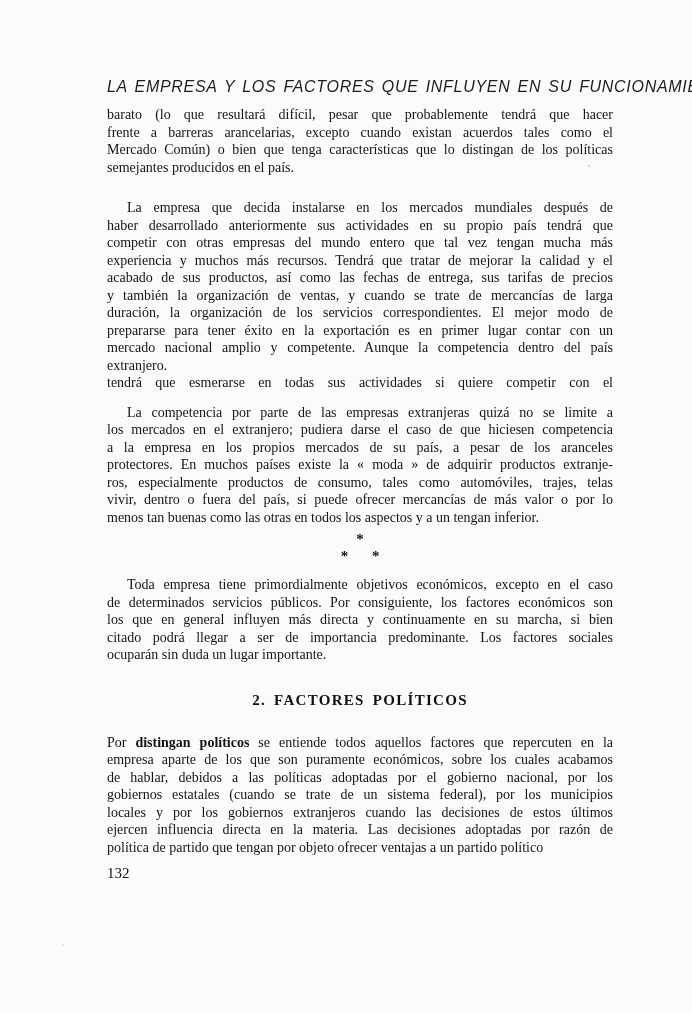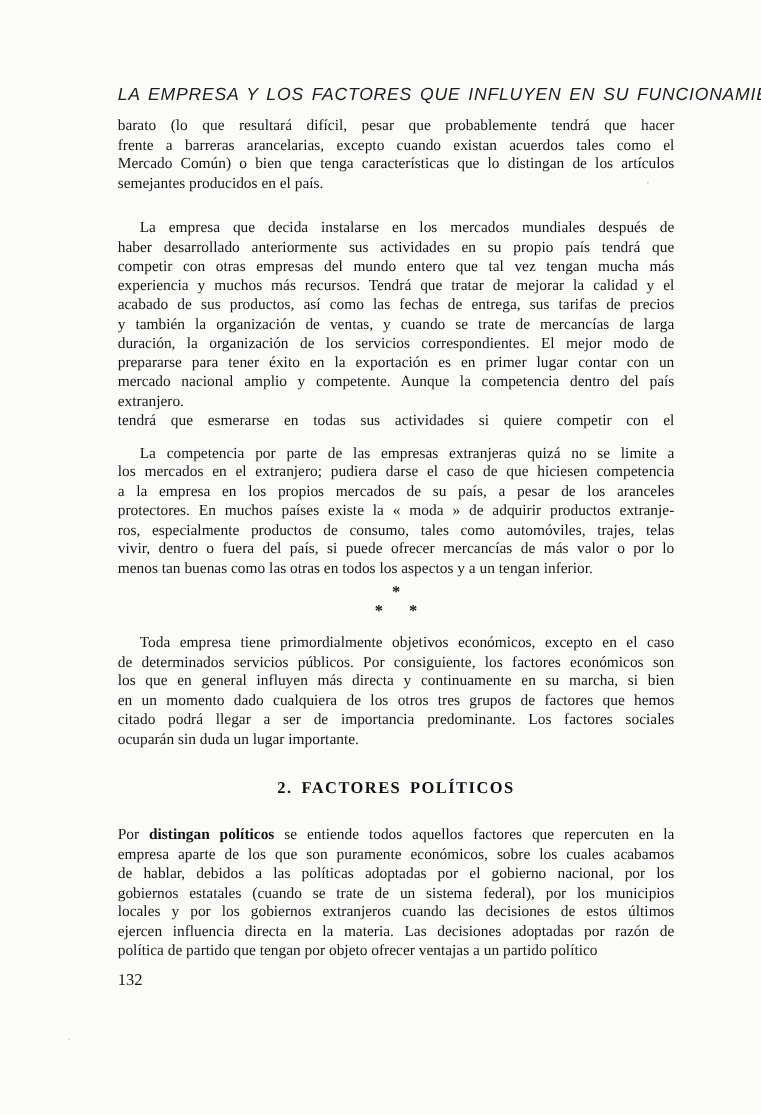--- a/index.html
+++ b/index.html
@@ -70,21 +70,21 @@
   <div class="speck s2"></div>
 
   <div class="content">
     <div class="running-header">LA EMPRESA Y LOS FACTORES QUE INFLUYEN EN SU FUNCIONAMIENTO</div>
 
     <div class="text-block">
 
     <div class="para">
           <div class="line">barato (lo que resultará difícil, pesar que probablemente tendrá que hacer</div>
           <div class="line">frente a barreras arancelarias, excepto cuando existan acuerdos tales como el</div>
-          <div class="line">Mercado Común) o bien que tenga características que lo distingan de los artículos</div>
+          <div class="line">Mercado Común) o bien que tenga características que lo distingan de los políticas</div>
           <div class="line last">semejantes producidos en el país.</div>
         </div>
         <div class="para">
           <div class="line indent">La empresa que decida instalarse en los mercados mundiales después de</div>
           <div class="line">haber desarrollado anteriormente sus actividades en su propio país tendrá que</div>
           <div class="line">competir con otras empresas del mundo entero que tal vez tengan mucha más</div>
           <div class="line">experiencia y muchos más recursos. Tendrá que tratar de mejorar la calidad y el</div>
           <div class="line">acabado de sus productos, así como las fechas de entrega, sus tarifas de precios</div>
           <div class="line">y también la organización de ventas, y cuando se trate de mercancías de larga</div>
           <div class="line">duración, la organización de los servicios correspondientes. El mejor modo de</div>
@@ -103,21 +103,20 @@
           <div class="line last">menos tan buenas como las otras en todos los aspectos y a un tengan inferior.</div>
         </div>
         <div class="asterism">
           <div class="asterism-row">*</div>
           <div class="asterism-row pair">* *</div>
         </div>
         <div class="para">
           <div class="line indent">Toda empresa tiene primordialmente objetivos económicos, excepto en el caso</div>
           <div class="line">de determinados servicios públicos. Por consiguiente, los factores económicos son</div>
           <div class="line">los que en general influyen más directa y continuamente en su marcha, si bien</div>
-          <div class="line">en un momento dado cualquiera de los otros tres grupos de factores que hemos</div>
           <div class="line">citado podrá llegar a ser de importancia predominante. Los factores sociales</div>
           <div class="line last">ocuparán sin duda un lugar importante.</div>
         </div>
         <div class="section-heading">2. FACTORES POLÍTICOS</div>
         <div class="para">
           <div class="line">Por <b>distingan políticos</b> se entiende todos aquellos factores que repercuten en la</div>
           <div class="line">empresa aparte de los que son puramente económicos, sobre los cuales acabamos</div>
           <div class="line">de hablar, debidos a las políticas adoptadas por el gobierno nacional, por los</div>
           <div class="line">gobiernos estatales (cuando se trate de un sistema federal), por los municipios</div>
           <div class="line">locales y por los gobiernos extranjeros cuando las decisiones de estos últimos</div>

